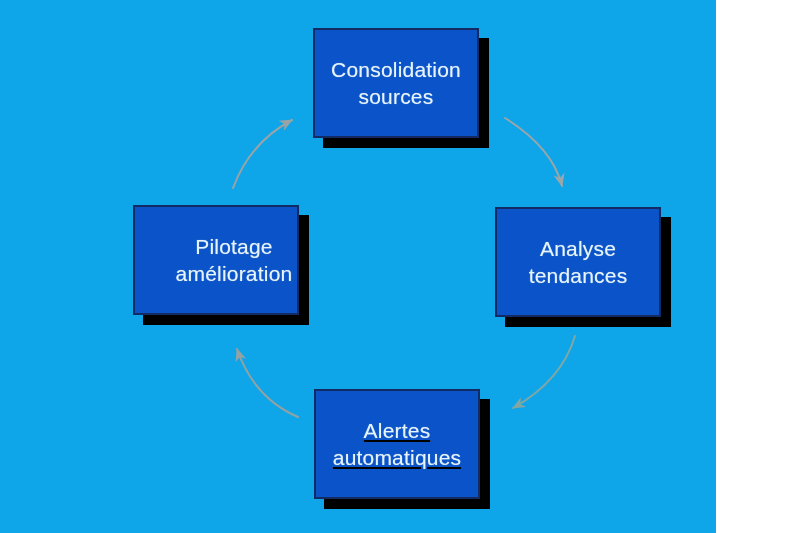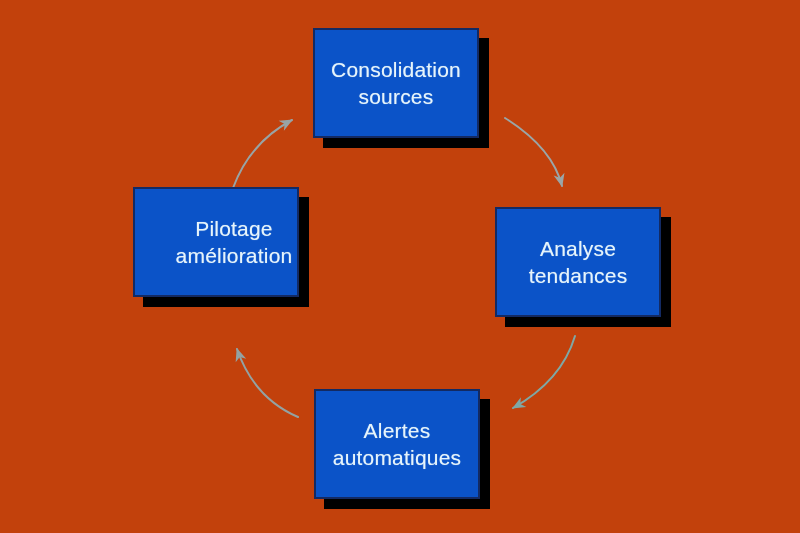--- a/index.html
+++ b/index.html
@@ -5,23 +5,23 @@
   html, body {
     margin: 0;
     padding: 0;
     background: #ffffff;
   }
   body {
     font-family: "Liberation Sans", sans-serif;
   }
   #canvas {
     position: relative;
-    width: 800px;
+    width: 716px;
     height: 533px;
-    background: #c2410c;
+    background: #0ea5e9;
     overflow: hidden;
   }
   .node {
     position: absolute;
     box-sizing: border-box;
     background: #0b53c8;
     border: 2px solid #132a63;
     box-shadow: 10px 10px 0 0 #000000;
     display: flex;
     align-items: center;
@@ -34,22 +34,22 @@
     line-height: 1.30;
     letter-spacing: 0.2px;
     font-weight: 400;
     padding: 0 8px;
     white-space: pre-line;
     text-shadow: 0 0 1px rgba(230,244,251,0.55);
   }
   
   #node-top    { left: 313px; top: 28px;  width: 166px; height: 110px; }
   #node-right  { left: 495px; top: 207px; width: 166px; height: 110px; text-align: center; }
-  #node-bottom { left: 314px; top: 389px; width: 166px; height: 110px; }
-  #node-left   { left: 133px; top: 187px; width: 166px; height: 110px; padding-left: 36px; }
+  #node-bottom { left: 314px; top: 389px; width: 166px; height: 110px; text-decoration: underline; }
+  #node-left   { left: 133px; top: 205px; width: 166px; height: 110px; padding-left: 36px; }
 
   #arrow-layer {
     position: absolute;
     left: 0;
     top: 0;
     width: 800px;
     height: 533px;
     pointer-events: none;
   }
 </style>

